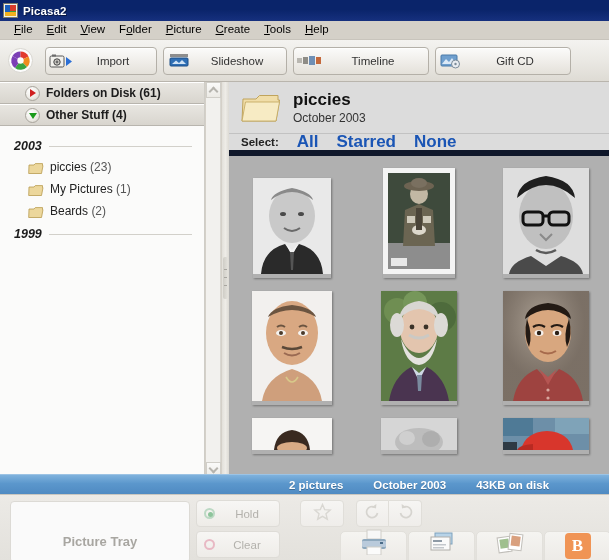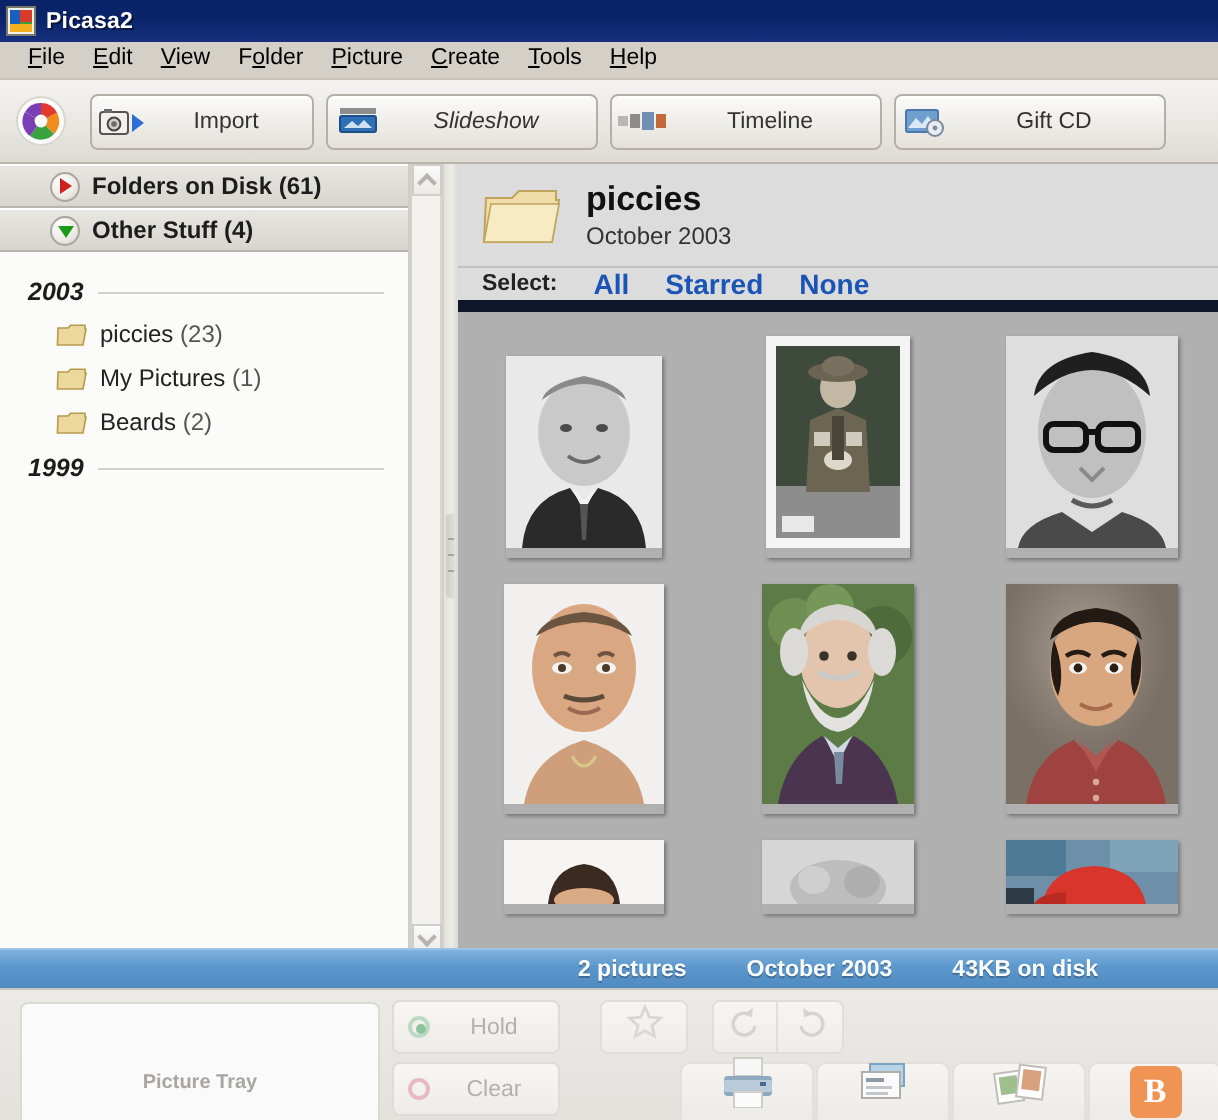--- a/index.html
+++ b/index.html
@@ -60,21 +60,21 @@
     background: linear-gradient(to bottom, #fbfbfa 0%, #f0eeea 50%, #e4e1da 100%);
     display: flex; align-items: center; flex: 0 0 auto;
     box-shadow: 0 1px 0 rgba(255,255,255,.7) inset;
   }
   .tbtn .tb-ico { width: 30px; display:flex; align-items:center; justify-content:center; flex:0 0 auto; }
   .tbtn .tb-lbl {
     font-size: 11.5px; color: #333; padding-right: 16px; padding-left: 10px;
     white-space: nowrap; flex: 1; text-align: center;
   }
   .tb-import { width: 112px; }
-  .tb-slideshow { width: 136px; font-style: italic; }
+  .tb-slideshow { width: 124px; }
   .tb-timeline  { width: 136px; }
   .tb-giftcd    { width: 136px; }
 
   
   .body-area { position: absolute; left:0; top:82px; width:609px; height:396px; }
 
   
   .sidebar {
     position: absolute; left:0; top:0; width:205px; height:396px;
     background: #f7f7f5; border-right: 1px solid #cfcdc7;
@@ -141,21 +141,21 @@
     padding-left:12px; border-bottom:1px solid #c2c2c2;
   }
   .fh-ico { width:40px; height:32px; position:relative; margin-right:12px; flex:0 0 auto; }
   .fh-title { font-size:17px; font-weight:bold; color:#111; line-height:19px; }
   .fh-sub { font-size:12px; color:#333; line-height:16px; margin-top:1px; }
   .select-bar {
     height:22px; background:#dcdcdc; display:flex; align-items:center;
     padding-left:12px; gap:18px; border-bottom:6px solid #0f172a;
   }
   .sel-lbl { font-size:11.5px; color:#222; font-weight:bold; }
-  .sel-link { font-size:14px; color:#1a55b5; font-weight:bold; cursor:pointer; }
+  .sel-link { font-size:17px; color:#1a55b5; font-weight:bold; cursor:pointer; }
 
   .grid { padding: 12px 0 0 0; }
   .grid-row { display:flex; justify-content:space-around; margin-bottom:13px; }
   .thumb-wrap { width:84px; display:flex; align-items:flex-end; justify-content:center; }
   .thumb { box-shadow: 1px 1px 2px rgba(0,0,0,.35); }
 
   
   .statusbar {
     position:absolute; left:229px; top:474px; width:380px; height:20px;
     background: linear-gradient(to bottom,#7fb2dd 0%, #5b97cc 45%, #4f8ac2 100%);
@@ -173,21 +173,21 @@
   .tray {
     position:absolute; left:0; top:494px; width:609px; height:66px;
     background: linear-gradient(to bottom,#eceae6 0%, #e3e1dc 100%);
     border-top:1px solid #c9c6bf; overflow:hidden;
   }
   .tray-box {
     position:absolute; left:10px; top:6px; width:180px; height:62px;
     background:#fafafa; border:1px solid #dcdad5; border-radius:4px;
     display:flex; align-items:center; justify-content:center;
   }
-  .tray-lbl { font-size:10px; font-weight:bold; color:#a8a6a1; margin-top:18px; }
+  .tray-lbl { font-size:13px; font-weight:bold; color:#a8a6a1; margin-top:18px; }
   .hb {
     position:absolute; width:84px; height:27px; border:1px solid #dedcd7; border-radius:4px;
     background: linear-gradient(to bottom,#f7f6f4,#eeece8);
     display:flex; align-items:center;
   }
   .hb.hold { left:196px; top:5px; }
   .hb.clear { left:196px; top:36px; }
   .hb-ico { width:24px; display:flex; align-items:center; justify-content:center; }
   .hb-lbl { font-size:11.5px; color:#b3b1ac; flex:1; text-align:center; padding-right:6px; }
   .circ-g { width:11px; height:11px; border-radius:50%; border:2px solid #bcd9c4; position:relative;}

